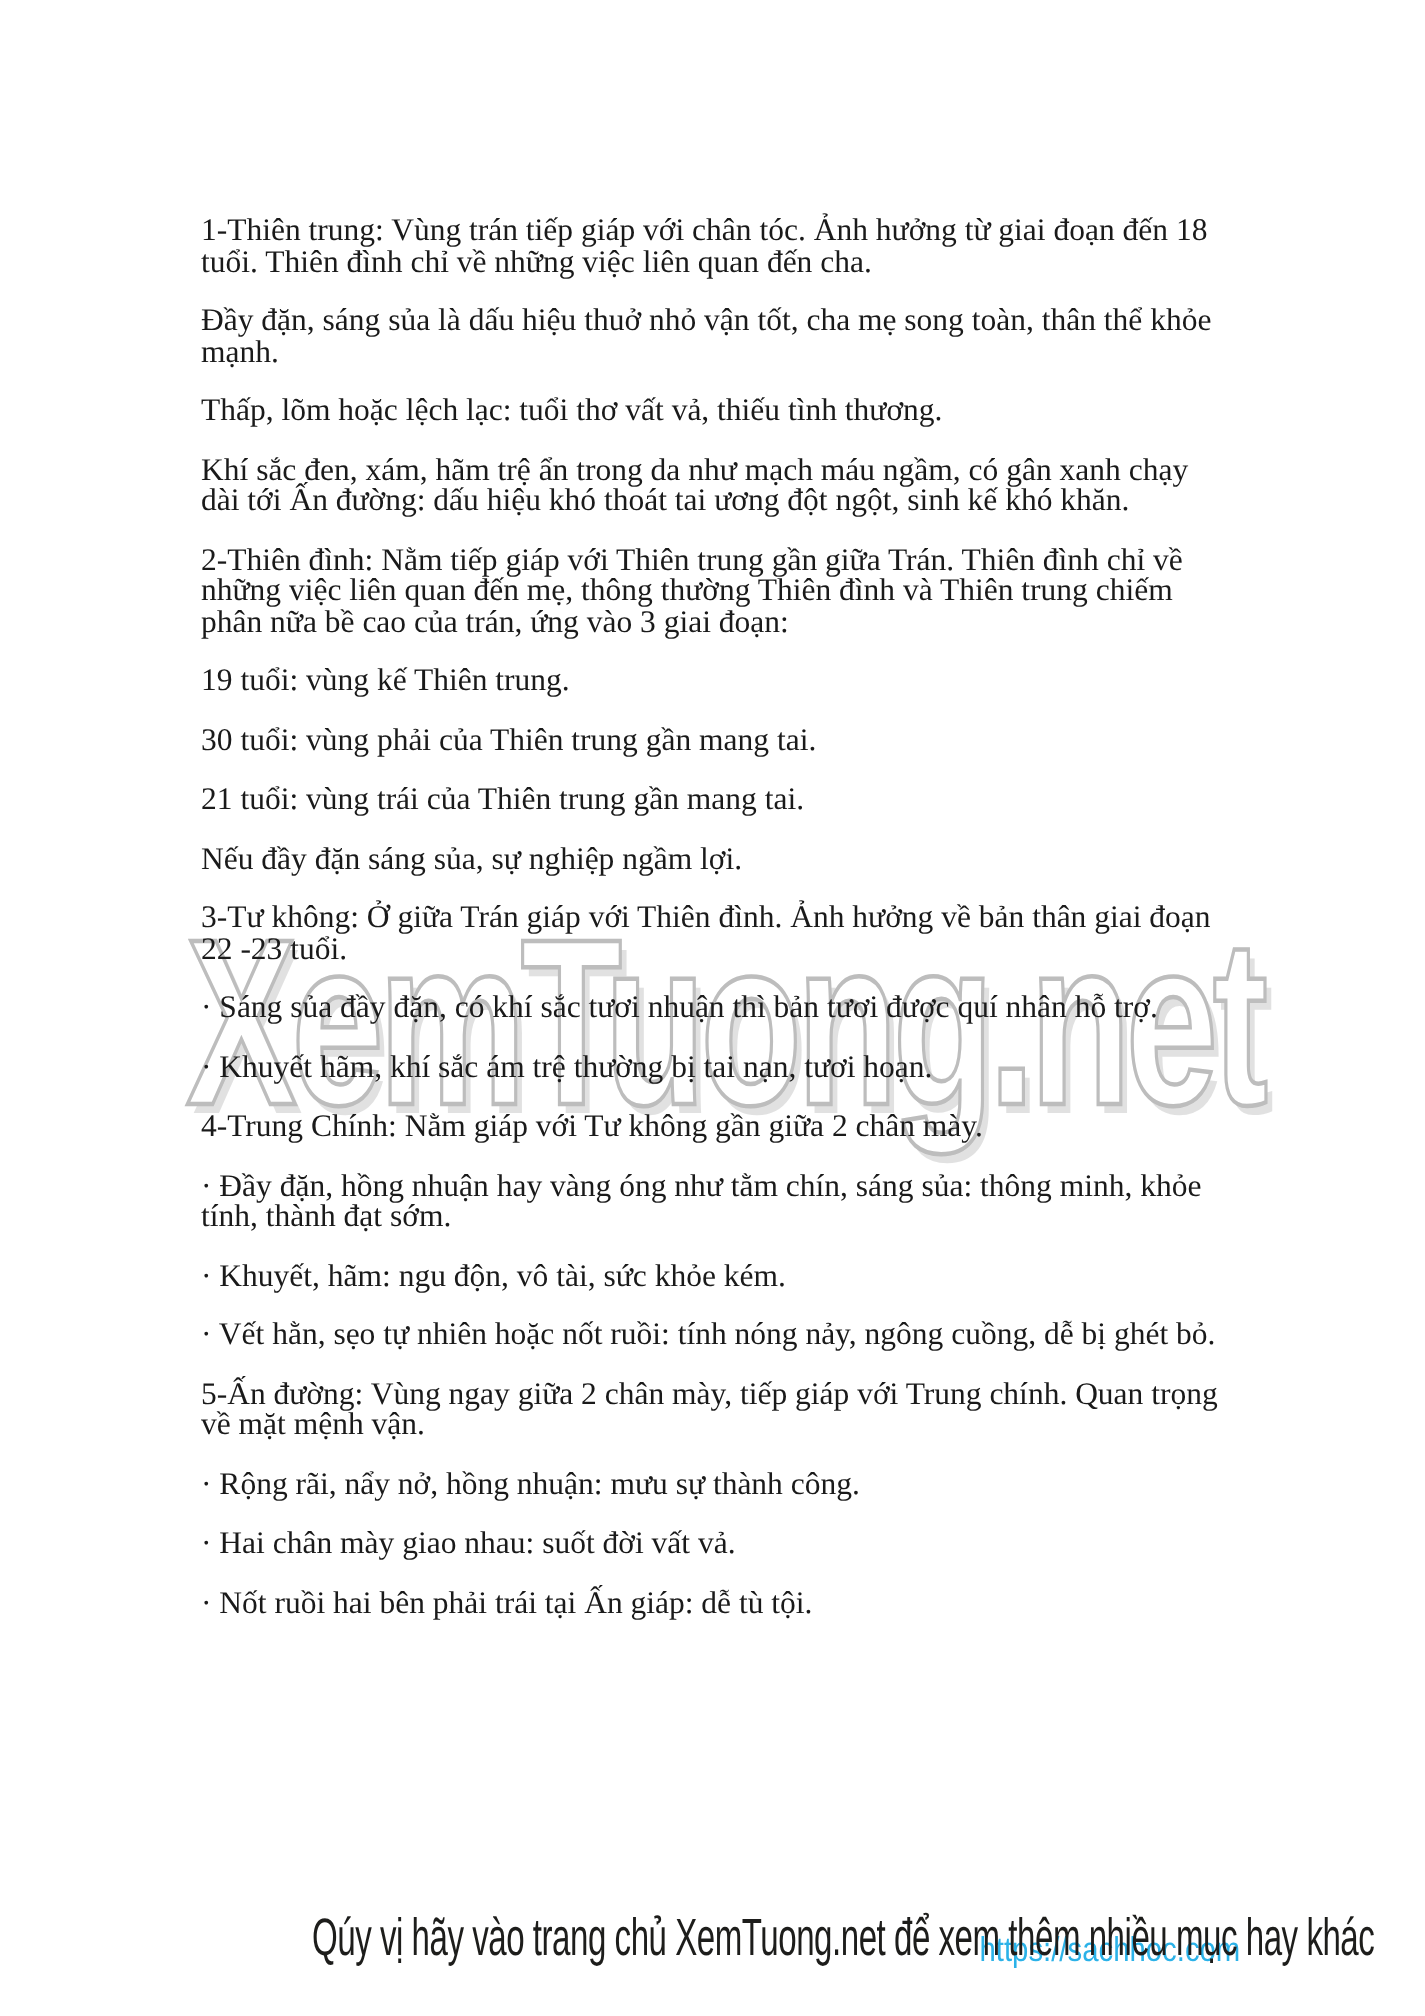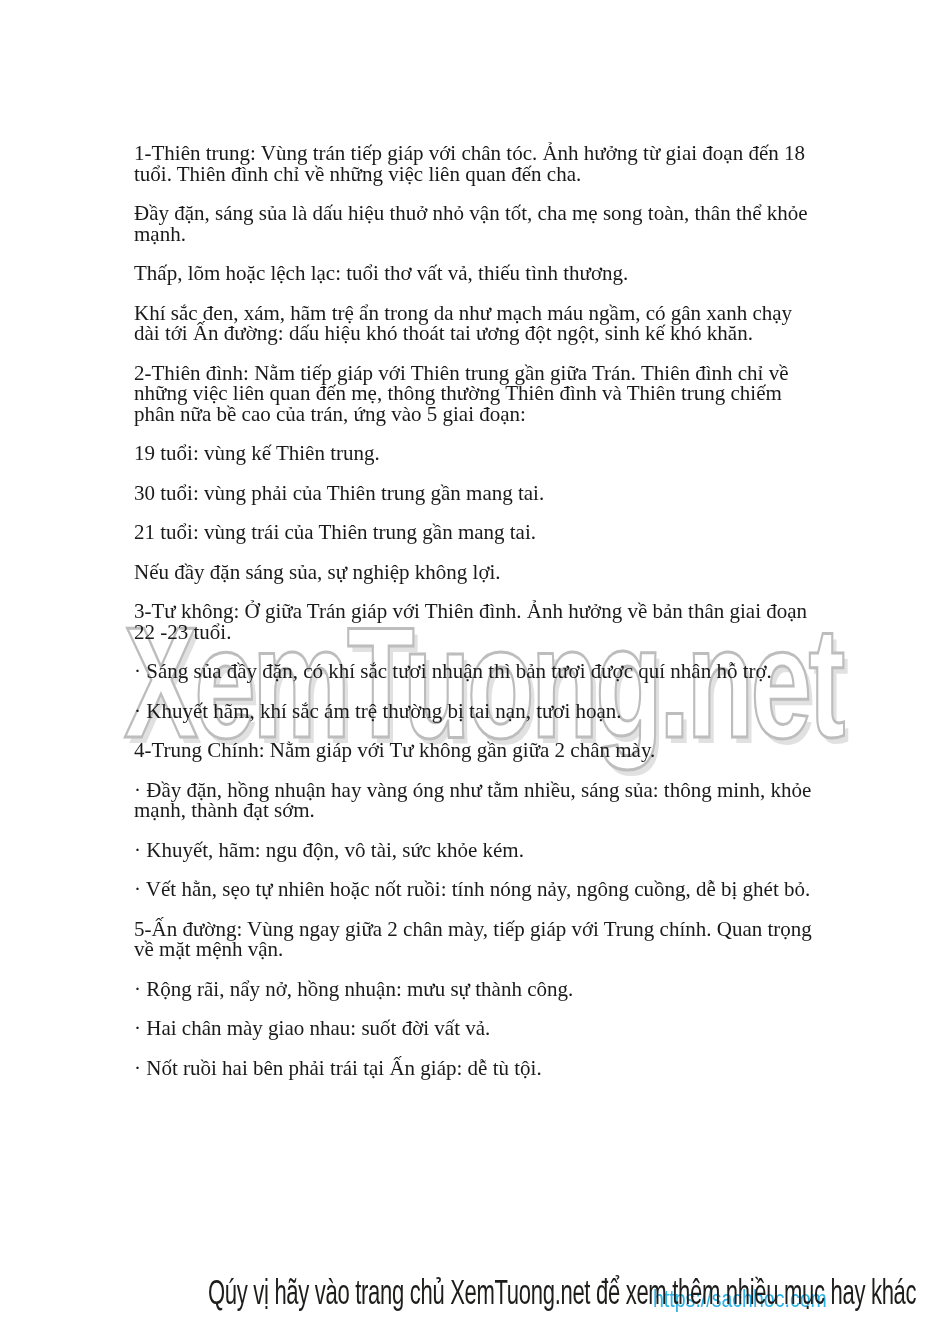--- a/index.html
+++ b/index.html
@@ -89,30 +89,30 @@
 
 <div class="page">
 
   <div class="watermark">XemTuong.net</div>
 
   <div class="doc-text">
       <div class="para">1-Thiên trung: Vùng trán tiếp giáp với chân tóc. Ảnh hưởng từ giai đoạn đến 18 tuổi. Thiên đình chỉ về những việc liên quan đến cha.</div>
       <div class="para">Đầy đặn, sáng sủa là dấu hiệu thuở nhỏ vận tốt, cha mẹ song toàn, thân thể khỏe mạnh.</div>
       <div class="para">Thấp, lõm hoặc lệch lạc: tuổi thơ vất vả, thiếu tình thương.</div>
       <div class="para">Khí sắc đen, xám, hãm trệ ẩn trong da như mạch máu ngầm, có gân xanh chạy dài tới Ấn đường: dấu hiệu khó thoát tai ương đột ngột, sinh kế khó khăn.</div>
-      <div class="para">2-Thiên đình: Nằm tiếp giáp với Thiên trung gần giữa Trán. Thiên đình chỉ về những việc liên quan đến mẹ, thông thường Thiên đình và Thiên trung chiếm phân nữa bề cao của trán, ứng vào 5 giai đoạn:</div>
+      <div class="para">2-Thiên đình: Nằm tiếp giáp với Thiên trung gần giữa Trán. Thiên đình chỉ về những việc liên quan đến mẹ, thông thường Thiên đình và Thiên trung chiếm phân nữa bề cao của trán, ứng vào 3 giai đoạn:</div>
       <div class="para">19 tuổi: vùng kế Thiên trung.</div>
       <div class="para">30 tuổi: vùng phải của Thiên trung gần mang tai.</div>
       <div class="para">21 tuổi: vùng trái của Thiên trung gần mang tai.</div>
-      <div class="para">Nếu đầy đặn sáng sủa, sự nghiệp không lợi.</div>
+      <div class="para">Nếu đầy đặn sáng sủa, sự nghiệp ngầm lợi.</div>
       <div class="para">3-Tư không: Ở giữa Trán giáp với Thiên đình. Ảnh hưởng về bản thân giai đoạn 22 -23 tuổi.</div>
       <div class="para">· Sáng sủa đầy đặn, có khí sắc tươi nhuận thì bản tươi được quí nhân hỗ trợ.</div>
       <div class="para">· Khuyết hãm, khí sắc ám trệ thường bị tai nạn, tươi hoạn.</div>
       <div class="para">4-Trung Chính: Nằm giáp với Tư không gần giữa 2 chân mày.</div>
-      <div class="para">· Đầy đặn, hồng nhuận hay vàng óng như tằm nhiều, sáng sủa: thông minh, khỏe mạnh, thành đạt sớm.</div>
+      <div class="para">· Đầy đặn, hồng nhuận hay vàng óng như tằm chín, sáng sủa: thông minh, khỏe tính, thành đạt sớm.</div>
       <div class="para">· Khuyết, hãm: ngu độn, vô tài, sức khỏe kém.</div>
       <div class="para">· Vết hằn, sẹo tự nhiên hoặc nốt ruồi: tính nóng nảy, ngông cuồng, dễ bị ghét bỏ.</div>
       <div class="para">5-Ấn đường: Vùng ngay giữa 2 chân mày, tiếp giáp với Trung chính. Quan trọng về mặt mệnh vận.</div>
       <div class="para">· Rộng rãi, nẩy nở, hồng nhuận: mưu sự thành công.</div>
       <div class="para">· Hai chân mày giao nhau: suốt đời vất vả.</div>
       <div class="para">· Nốt ruồi hai bên phải trái tại Ấn giáp: dễ tù tội.</div>
     </div>
 
   <div class="footer">
     <span class="footer-url">https://sachhoc.com</span>

